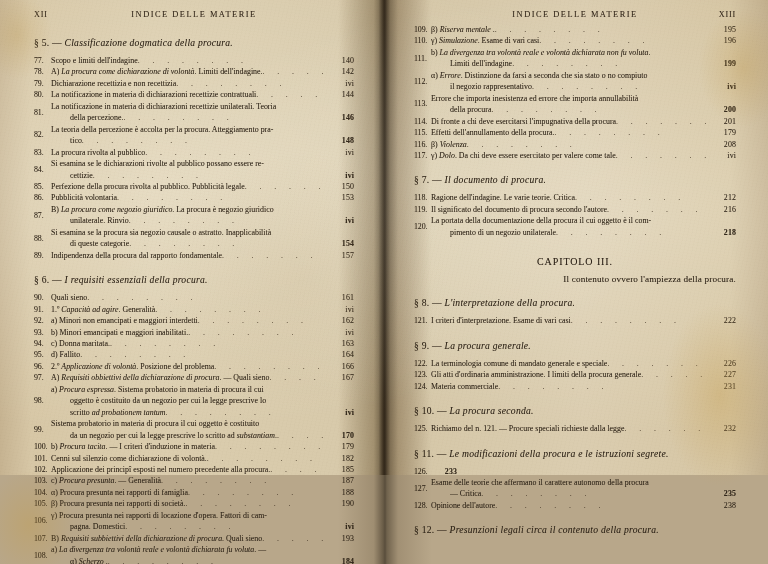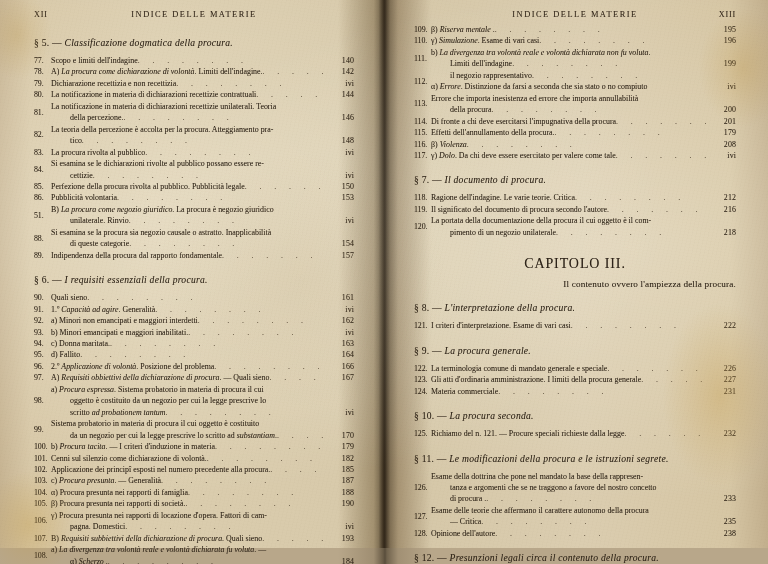--- a/index.html
+++ b/index.html
@@ -2,21 +2,21 @@
 <html><head>
 <meta charset="utf-8">
 <style>
   html,body{margin:0;padding:0;}
   body{
     width:768px;height:564px;overflow:hidden;
     background:#b8a78a;
     font-family:"Liberation Serif","DejaVu Serif",serif;
   }
   .book{
-    position:relative;width:768px;height:548px;
+    position:relative;width:768px;height:475px;
     background:
       radial-gradient(ellipse at 18% 40%, rgba(255,252,240,.30), rgba(255,252,240,0) 60%),
       radial-gradient(ellipse at 82% 45%, rgba(255,252,240,.26), rgba(255,252,240,0) 60%),
       linear-gradient(90deg,#c6b391 0%,#d7c7a6 4%,#dbcdae 20%,#d8caab 44%,#b9a783 49.3%,#4a3d2c 50.0%,#b9a582 50.8%,#d6c8a9 56%,#dbcdb0 76%,#d6c6a4 95%,#c2af8d 100%);
   }
   
   .stain{position:absolute;border-radius:50%;pointer-events:none;}
   .s1{right:-12px;top:300px;width:120px;height:190px;background:radial-gradient(ellipse at center,rgba(198,160,84,.40),rgba(198,160,84,0) 68%);}
   .s2{right:-20px;top:8px;width:90px;height:120px;background:radial-gradient(ellipse at center,rgba(190,150,70,.30),rgba(190,150,70,0) 70%);}
   .s3{left:-16px;top:470px;width:90px;height:110px;background:radial-gradient(ellipse at center,rgba(196,156,70,.34),rgba(196,156,70,0) 70%);}
@@ -50,39 +50,39 @@
   .runhead .title{flex:1;text-align:center;letter-spacing:1.5px;}
   .runhead .folio.r{width:40px;text-align:right;}
   .right .runhead .title{padding-left:0px;}
 
   .sec{
     text-align:left;font-style:italic;font-size:9.6px;
     color:#2f2519;margin:13px 0 7px 0;letter-spacing:.25px;
   }
   .sec .nm{font-style:normal;}
   .chap{
-    text-align:center;font-size:14px;letter-spacing:.9px;
+    text-align:center;font-size:10px;letter-spacing:.9px;
     color:#2c2218;margin:18px 0 7px 0;
   }
   .chapsub{
     text-align:right;font-size:9.2px;color:#2f2519;margin:0 0 4px 0;letter-spacing:.15px;
   }
 
   ul.toc{list-style:none;margin:0;padding:0;}
   li.entry{
     display:flex;align-items:center;
     font-size:7.9px;line-height:11.45px;color:#30261a;
   }
   li.entry .num{width:17px;flex:0 0 17px;text-align:left;letter-spacing:-.1px;}
   li.entry .body{flex:1;min-width:0;position:relative;padding-right:4px;}
   li.entry .pg{
     width:26px;flex:0 0 26px;text-align:right;letter-spacing:.1px;
     align-self:flex-end;
   }
-  li.entry.tall .pg{align-self:flex-end;}
+  li.entry.tall .pg{align-self:flex-end;font-weight:bold;}
   .ln{display:block;white-space:nowrap;overflow:hidden;}
   .ln.ind{padding-left:19px;}
   .ln .lead{
     display:inline-block;color:#4a3d2c;letter-spacing:5.4px;
     font-size:7.9px;vertical-align:baseline;
   }
   i{font-style:italic;}
 
   
   .page .inner{text-shadow:0 0 .35px rgba(50,38,24,.30);}
@@ -169,21 +169,21 @@
               <span class="pg">150</span>
             </li>
             <li class="entry">
               <span class="num">86.</span>
               <span class="body">
                 <span class="ln">Pubblicità volontaria<span class="lead">  . . . . . . . .</span></span>
               </span>
               <span class="pg">153</span>
             </li>
             <li class="entry tall">
-              <span class="num">51.</span>
+              <span class="num">87.</span>
               <span class="body">
                 <span class="ln">B) <i>La procura come negozio giuridico</i>. La procura è negozio giuridico</span>
                 <span class="ln ind">unilaterale. Rinvio<span class="lead">  . . . . . . . .</span></span>
               </span>
               <span class="pg">ivi</span>
             </li>
             <li class="entry tall">
               <span class="num">88.</span>
               <span class="body">
                 <span class="ln">Si esamina se la procura sia negozio causale o astratto. Inapplicabilità</span>
@@ -371,22 +371,22 @@
               <span class="num">111.</span>
               <span class="body">
                 <span class="ln">b) <i>La divergenza tra volontà reale e volontà dichiarata non fu voluta</i>.</span>
                 <span class="ln ind">Limiti dell'indagine<span class="lead">  . . . . . . . .</span></span>
               </span>
               <span class="pg">199</span>
             </li>
             <li class="entry tall">
               <span class="num">112.</span>
               <span class="body">
+                <span class="ln">α) <i>Errore</i>. Distinzione da farsi a seconda che sia stato o no compiuto</span>
                 <span class="ln ind">il negozio rappresentativo<span class="lead">  . . . . . . . .</span></span>
-                <span class="ln">α) <i>Errore</i>. Distinzione da farsi a seconda che sia stato o no compiuto</span>
               </span>
               <span class="pg">ivi</span>
             </li>
             <li class="entry tall">
               <span class="num">113.</span>
               <span class="body">
                 <span class="ln">Errore che importa inesistenza ed errore che importa annullabilità</span>
                 <span class="ln ind">della procura<span class="lead">  . . . . . . . .</span></span>
               </span>
               <span class="pg">200</span>
@@ -490,25 +490,20 @@
               <span class="body">
                 <span class="ln">Richiamo del n. 121. — Procure speciali richieste dalla legge<span class="lead">  . . . . . . . .</span></span>
               </span>
               <span class="pg">232</span>
             </li>
           </ul>
           <div class="sec"><span class="nm">§ 11.</span> <span class="nm">—</span> <span>Le modificazioni della procura e le istruzioni segrete.</span></div>
           <ul class="toc">
             <li class="entry tall">
               <span class="num">126.</span>
-              <span class="body">
-                <span class="ln">Esame della dottrina che pone nel mandato la base della rappresen-</span>
-                <span class="ln ind">tanza e argomenti che se ne traggono a favore del nostro concetto</span>
-                <span class="ln ind">di procura .<span class="lead">  . . . . . . . .</span></span>
-              </span>
               <span class="pg">233</span>
             </li>
             <li class="entry tall">
               <span class="num">127.</span>
               <span class="body">
                 <span class="ln">Esame delle teorie che affermano il carattere autonomo della procura</span>
                 <span class="ln ind">— Critica<span class="lead">  . . . . . . . .</span></span>
               </span>
               <span class="pg">235</span>
             </li>

